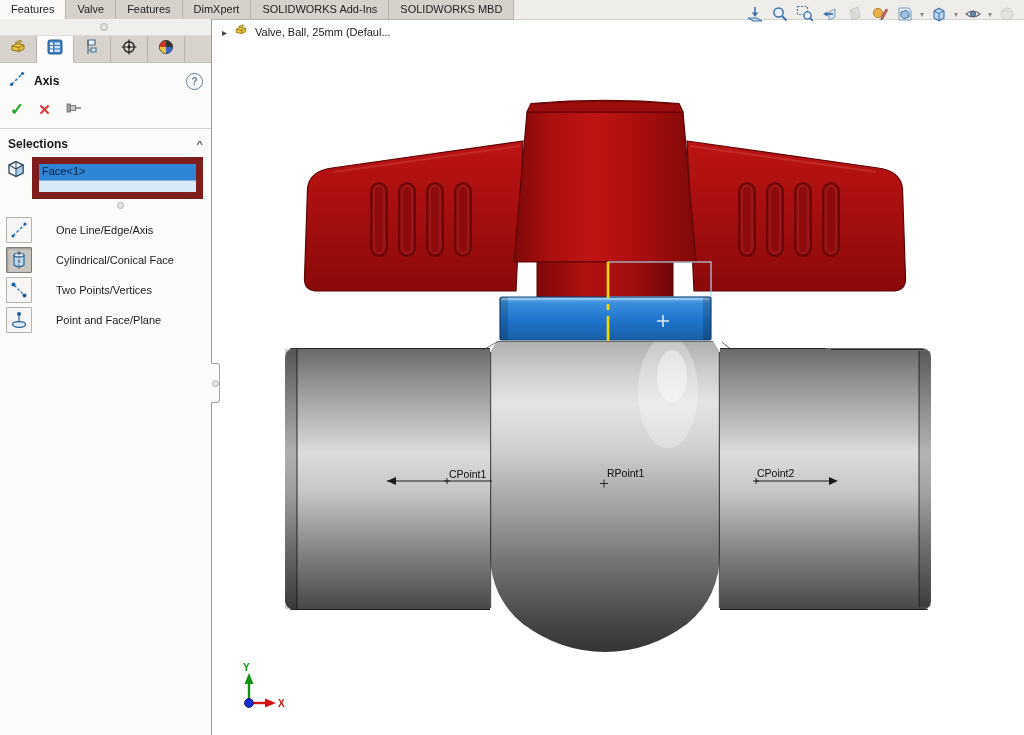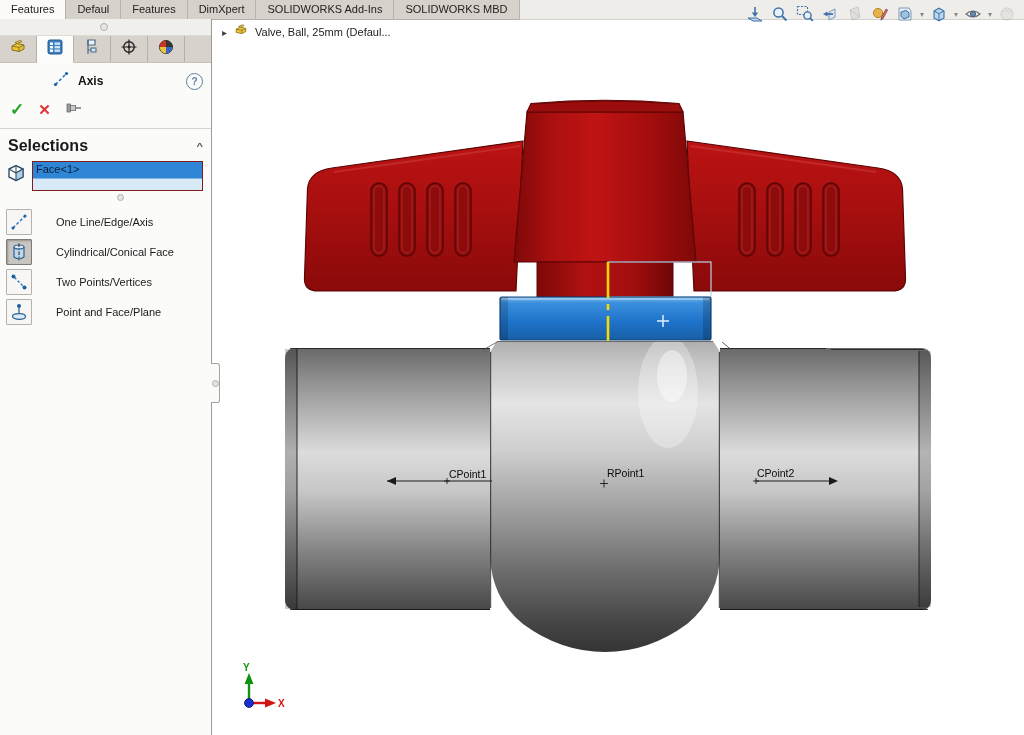--- a/index.html
+++ b/index.html
@@ -23,34 +23,34 @@
   .left-panel{position:absolute;left:0;top:19px;width:211px;bottom:0;background:#fbfbfa;
               border-right:1px solid #9e9b95;z-index:6;}
   .panel-splitrow{height:16px;background:#f1efec;border-bottom:1px solid #dedcd8;
                   position:relative;}
   .dot{width:6px;height:6px;border-radius:50%;background:#e6e5e2;border:1px solid #b2b0ac;}
   .panel-splitrow .dot{position:absolute;left:100px;top:4px;}
   .ptabs{display:flex;height:26px;background:#d7d3cc;border-bottom:1px solid #c4c1ba;}
   .ptab{width:36px;height:26px;display:flex;align-items:center;justify-content:center;
         border-right:1px solid #b5b2ab;}
   .ptab.active{background:#fcfcfb;border-bottom:1px solid #fcfcfb;}
-  .pm-title{display:flex;align-items:center;gap:8px;padding:7px 8px 5px 8px;margin-left:44px;}
+  .pm-title{display:flex;align-items:center;gap:8px;padding:7px 8px 5px 8px;}
   .pm-title .t{font-size:12px;font-weight:bold;color:#111;flex:1;}
   .help-circle{width:15px;height:15px;border:1.4px solid #5f7f9e;border-radius:50%;
                color:#5f7f9e;font-size:10px;font-weight:bold;display:flex;
                align-items:center;justify-content:center;}
   .pm-actions{display:flex;align-items:center;gap:14px;padding:2px 10px 8px 10px;
               border-bottom:1px solid #d4d2ce;}
   .ok{color:#23a523;font-size:17px;font-weight:bold;}
   .cancel{color:#e03232;font-size:15px;font-weight:bold;}
   .grp-hdr{display:flex;align-items:center;padding:8px 8px 4px 8px;}
-  .grp-hdr .g{font-size:16px;font-weight:bold;color:#1a1a1a;flex:1;}
+  .grp-hdr .g{font-size:12px;font-weight:bold;color:#1a1a1a;flex:1;}
   .chev{color:#555;font-size:11px;font-weight:bold;transform:scaleY(.8);}
   .sel-row{display:flex;align-items:flex-start;gap:5px;padding:2px 8px 0 5px;}
-  .sel-list{flex:1;border:1px solid #7f1d1d;background:#d8eaf8;height:28px;}
+  .sel-list{flex:1;border:7px solid #7f1d1d;background:#d8eaf8;height:28px;}
   .sel-item{background:#2f86d6;color:#0b1d33;font-size:11px;padding:1px 3px;height:14px;
             line-height:13px;border-bottom:1px solid #7fb4e2;}
   .list-resize{display:flex;justify-content:center;padding:3px 0 4px 30px;}
   .opts{padding:4px 0 0 6px;}
   .opt{display:flex;align-items:center;gap:24px;margin-bottom:4px;}
   .optbtn{width:24px;height:24px;border:1px solid #b5b2ab;background:#f7f6f4;
           display:flex;align-items:center;justify-content:center;border-radius:1px;}
   .optbtn.pressed{background:#c9c6c1;border:1px solid #7d7b77;
                   box-shadow:inset 1px 1px 2px rgba(0,0,0,.25);}
   .opt .lbl{font-size:11px;color:#1a1a1a;}
@@ -69,21 +69,21 @@
   svg text.ann{font-size:10.5px;fill:#0a0a0a;font-family:"Liberation Sans",sans-serif;}
   svg text.triad{font-size:10px;font-weight:bold;font-family:"Liberation Sans",sans-serif;}
 </style>
 </head>
 <body>
 
 <div class="page">
 
   <div class="tabs-row">
     <div class="rtab active">Features</div>
-    <div class="rtab">Defaul</div>
+    <div class="rtab">Valve</div>
     <div class="rtab">Features</div>
     <div class="rtab">DimXpert</div>
     <div class="rtab">SOLIDWORKS Add-Ins</div>
     <div class="rtab">SOLIDWORKS MBD</div>
   </div>
   <div class="topbar-rest"></div>
 
   <div class="headsup">
     <span class="hicon">
       <svg width="18" height="18" viewBox="0 0 18 18">

